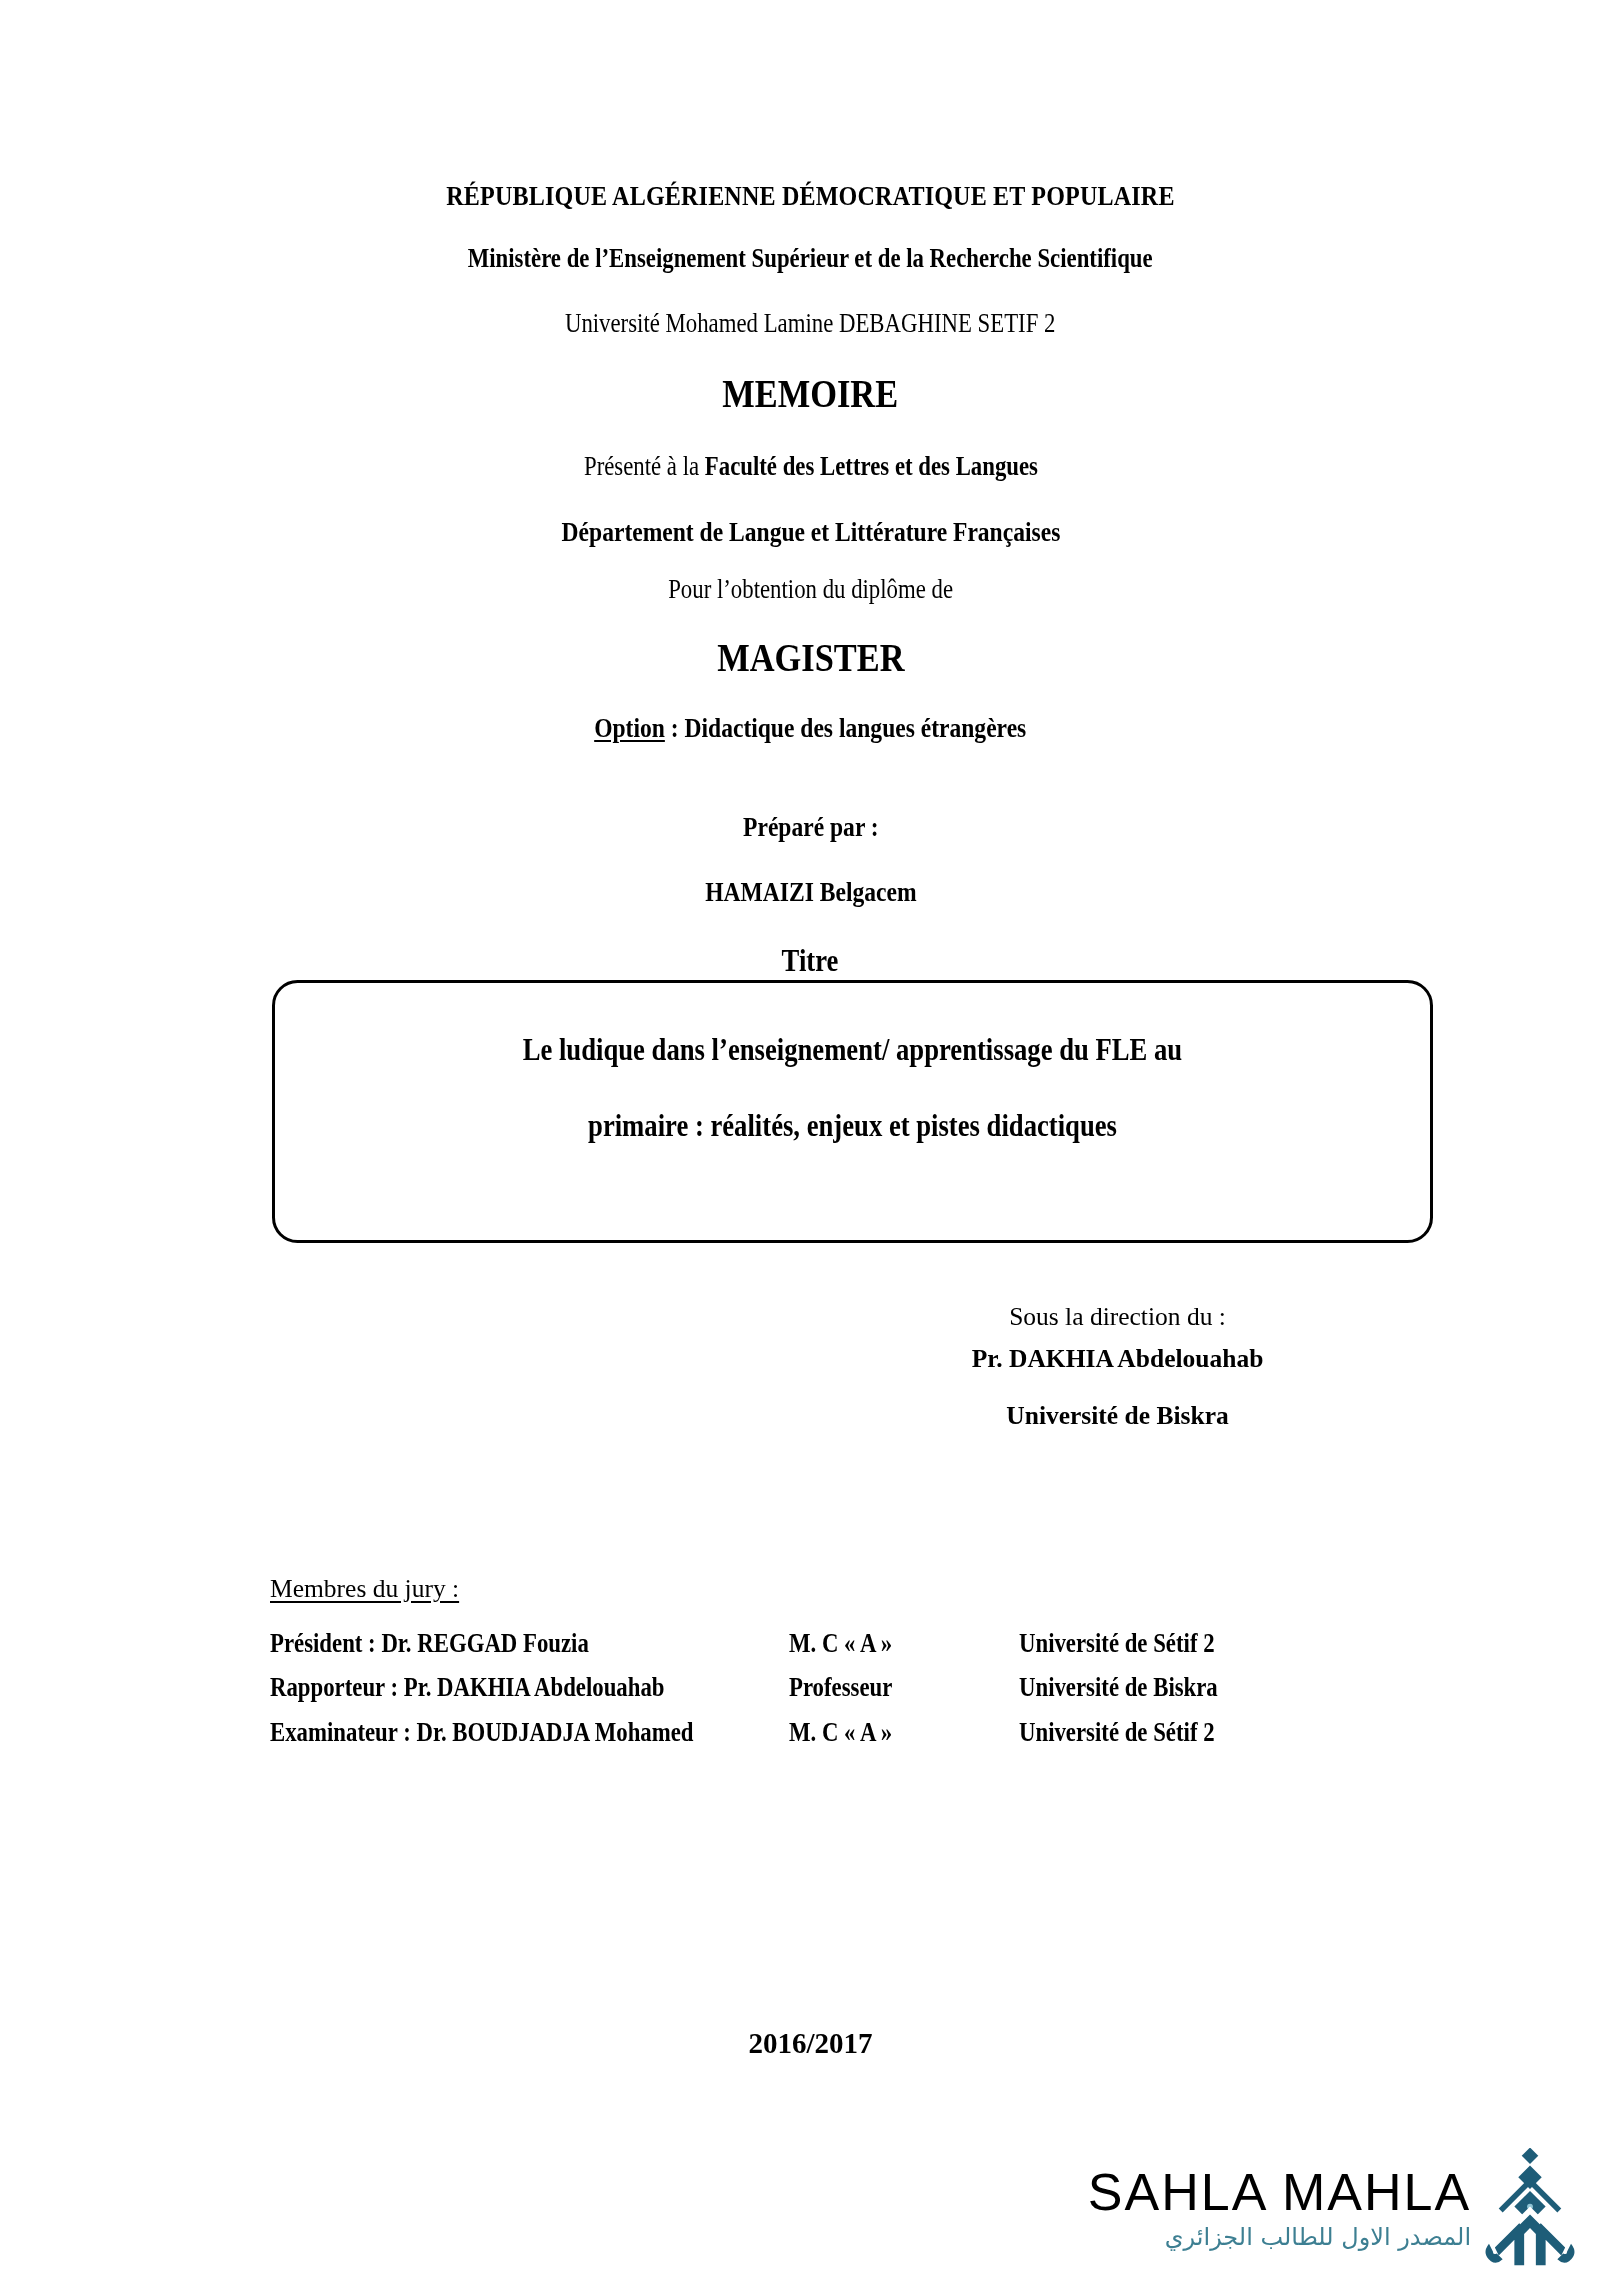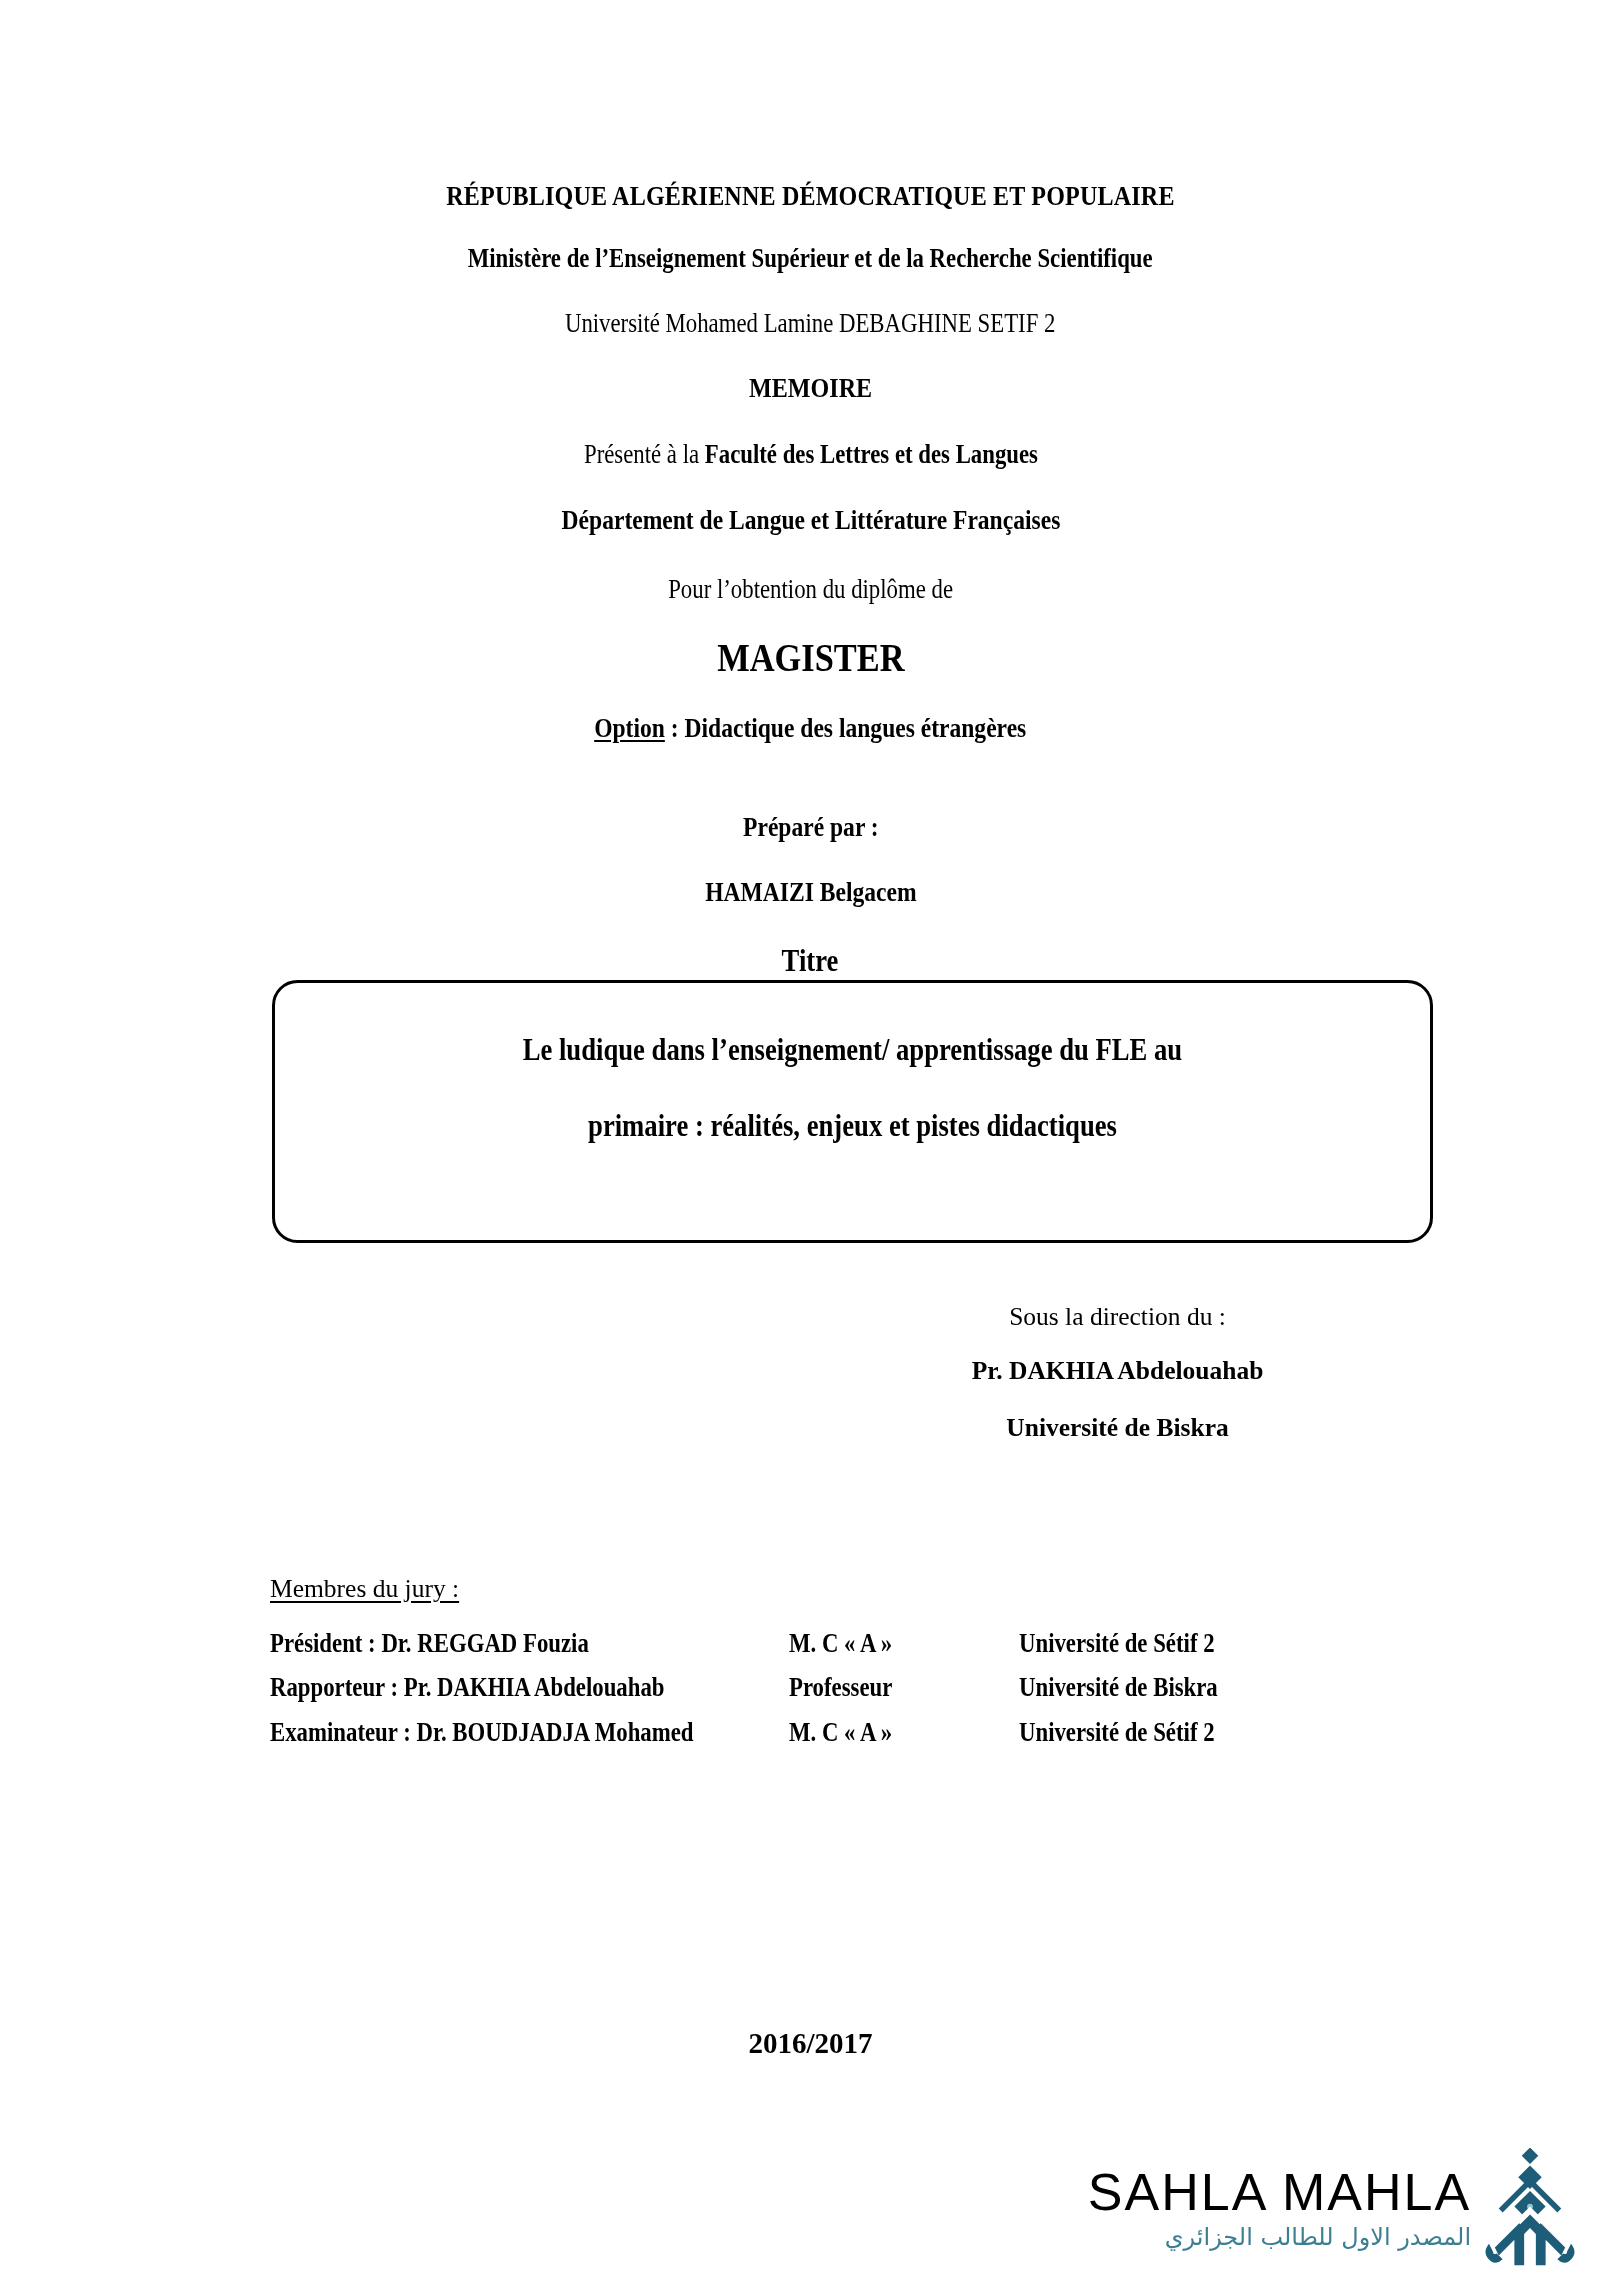--- a/index.html
+++ b/index.html
@@ -50,21 +50,21 @@
   .hdr1 { font-size: 28px; font-weight: bold; letter-spacing: 0.2px; }
   .hdr2 { font-size: 26.5px; font-weight: bold; margin-top: 35px; }
   .hdr3 { font-size: 26.5px; font-weight: normal; margin-top: 38px; }
 
   
   #memoire-block {
     position: absolute;
     left: 0; right: 0;
     top: 374px;
   }
-  .memoire-title { font-size: 28px; font-weight: bold; }
+  .memoire-title { font-size: 40px; font-weight: bold; }
   .presente { font-size: 26.5px; margin-top: 39px; }
   .presente b { font-weight: bold; }
   .departement { font-size: 27.4px; font-weight: bold; margin-top: 39px; }
 
   
   #magister-block {
     position: absolute;
     left: 0; right: 0;
     top: 576px;
   }
@@ -110,21 +110,21 @@
   
   #supervisor-block {
     position: absolute;
     left: 843px;
     top: 1304px;
     width: 549px;
     text-align: center;
   }
   .sup-line { font-size: 25.5px; line-height: 1.0; }
   .sup-lead { font-weight: normal; }
-  .sup-name { font-weight: bold; margin-top: 28px; }
+  .sup-name { font-weight: bold; margin-top: 16px; }
   .sup-univ { font-weight: bold; margin-top: 32px; }
 
   
   #jury-block {
     position: absolute;
     left: 270px;
     top: 1574px;
     width: 1157px;
   }
   .jury-heading {

